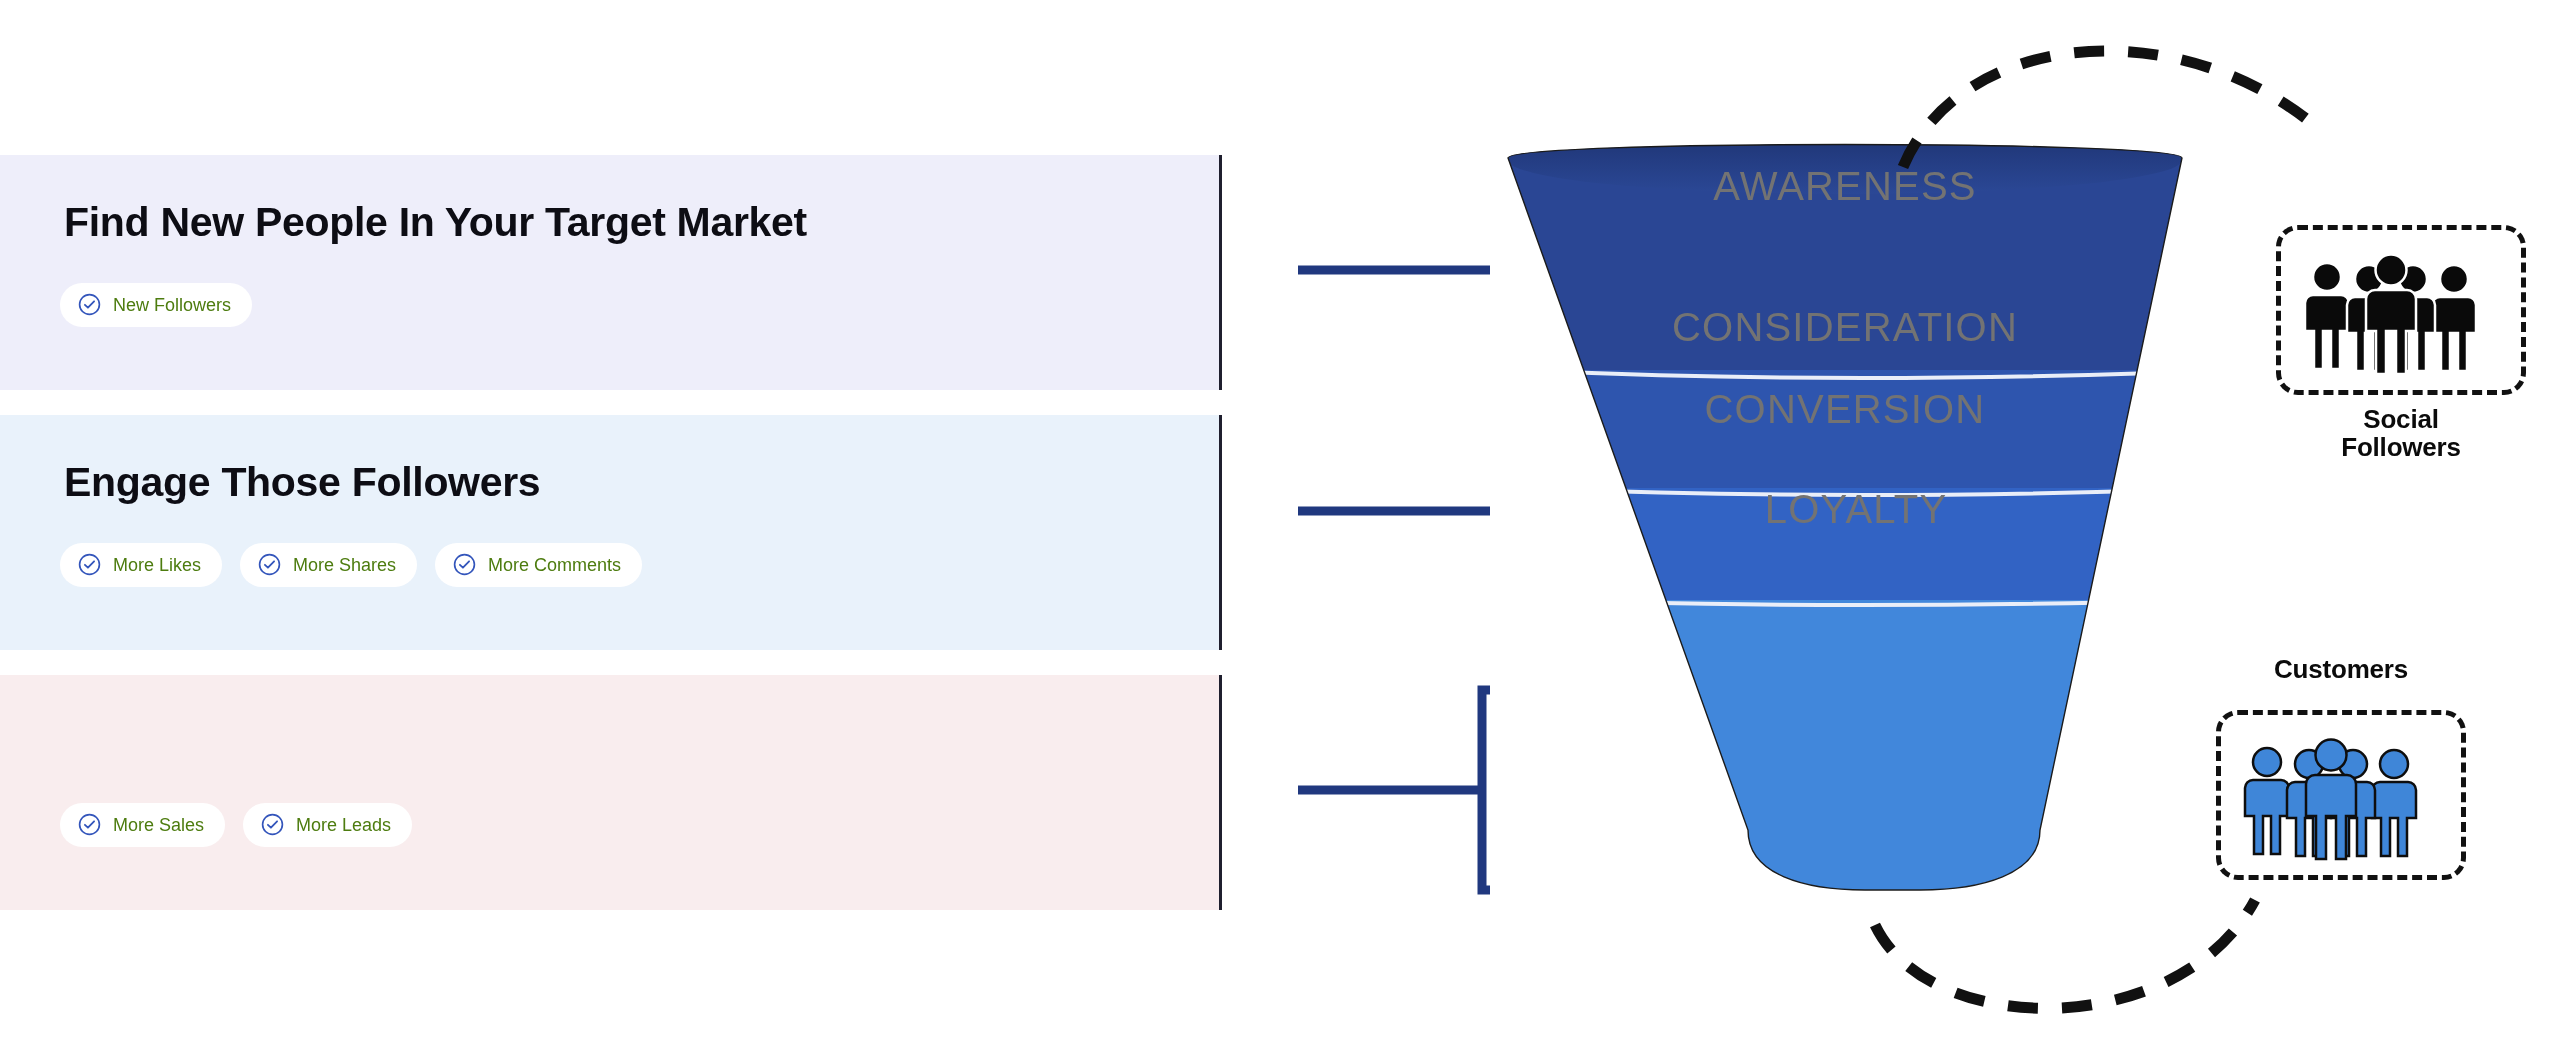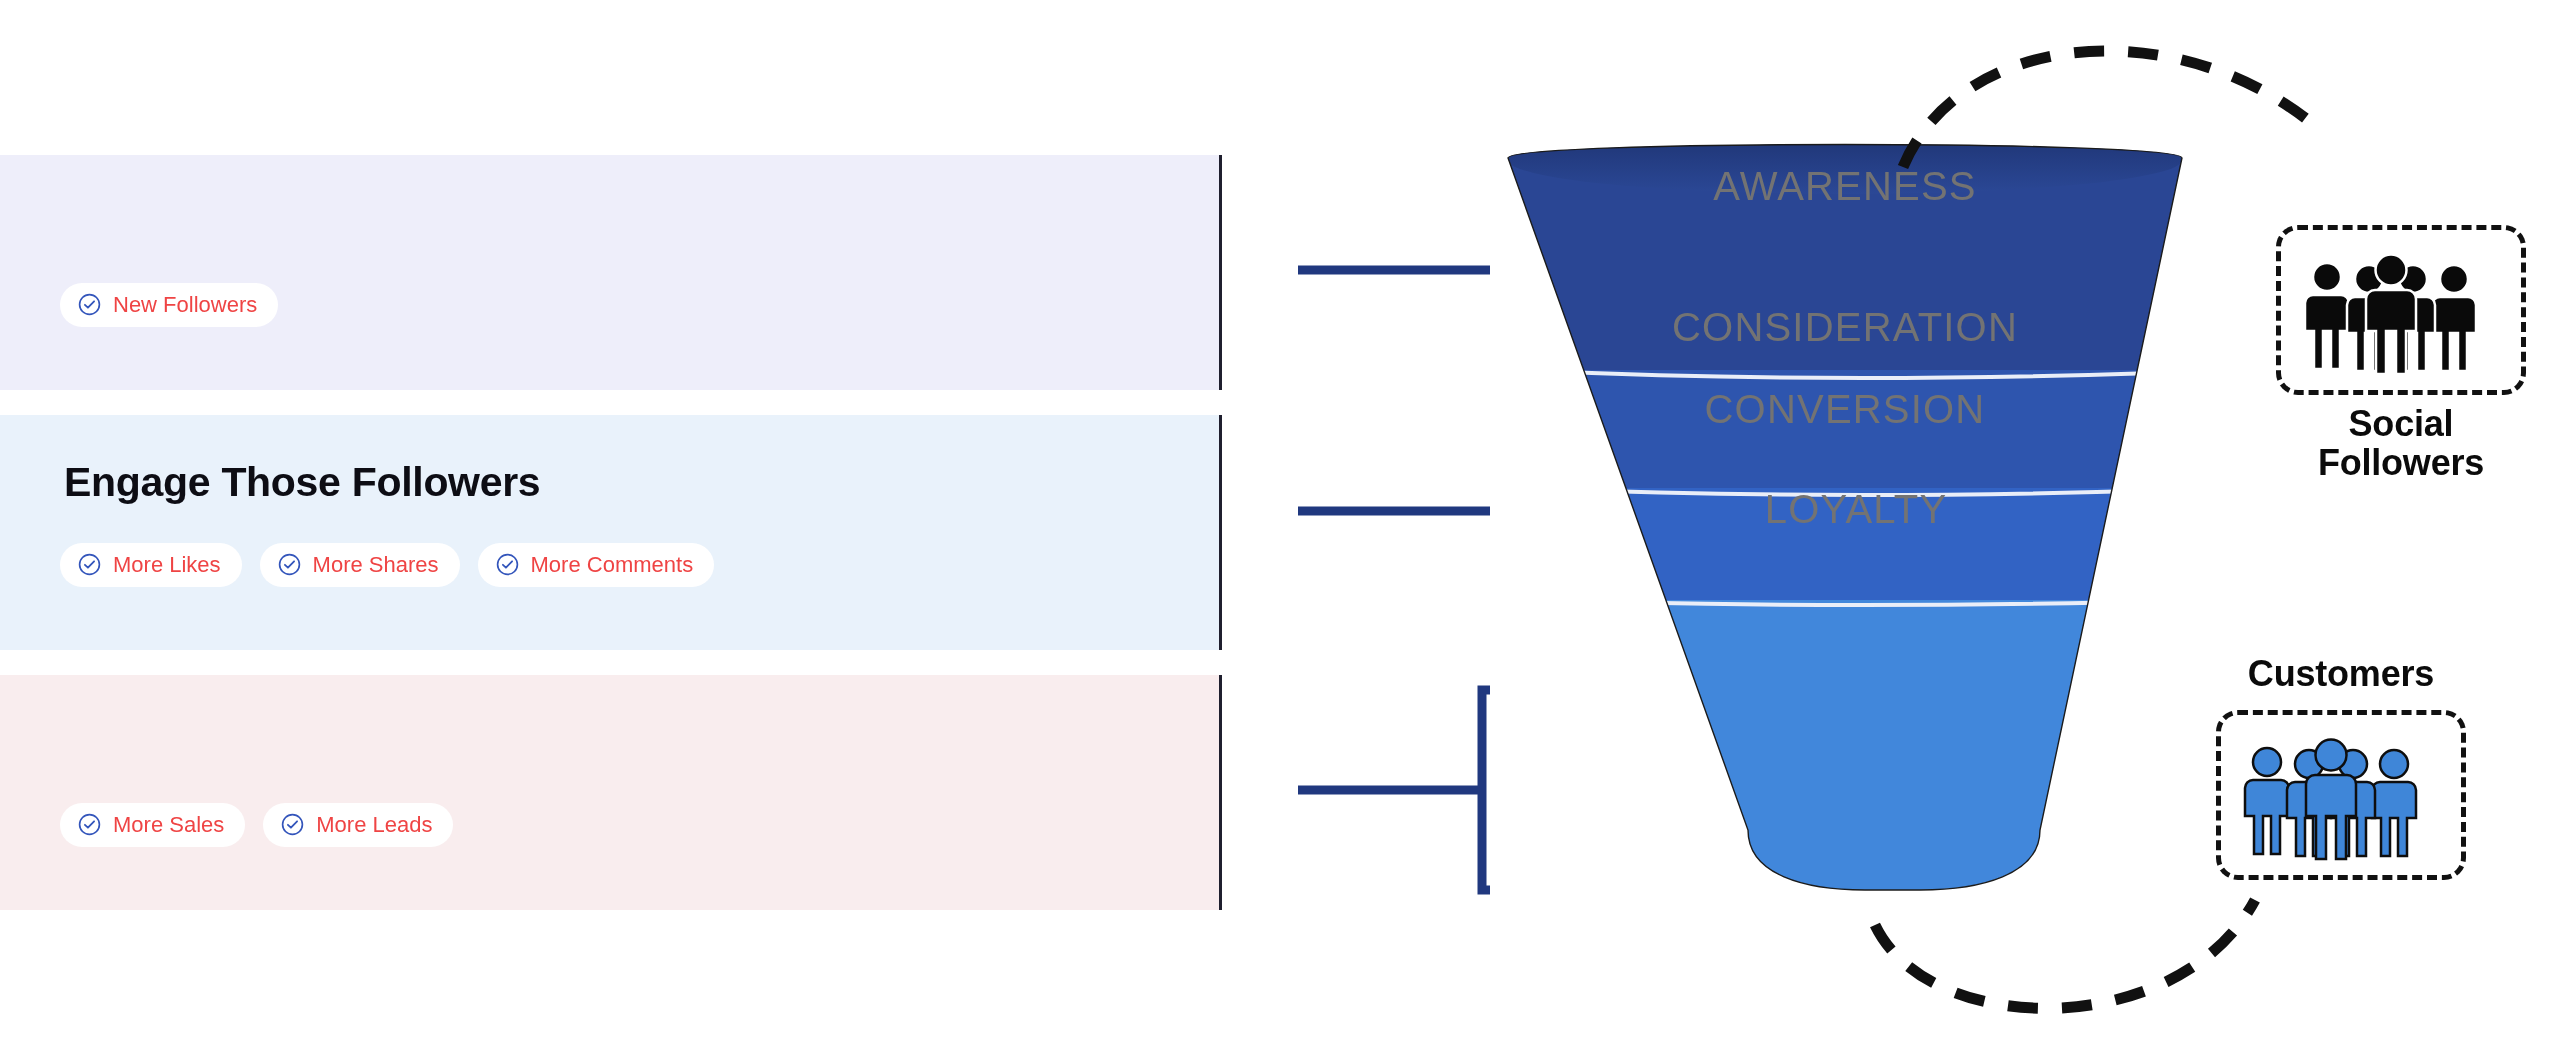--- a/index.html
+++ b/index.html
@@ -47,22 +47,22 @@
   .chip {
     display: inline-flex;
     align-items: center;
     gap: 11px;
     background: #ffffff;
     border-radius: 999px;
     padding: 9px 21px 10px 17px;
     white-space: nowrap;
   }
   .chip .chip-label {
-    font-size: 22px;
-    color: #ef4444;
+    font-size: 18px;
+    color: #4d7c0f;
     font-weight: 400;
     line-height: 1;
   }
   .check-icon { width: 25px; height: 25px; display: block; flex: 0 0 auto; }
 
   
   .connectors { position: absolute; left: 0; top: 0; width: 2560px; height: 1044px; }
 
   
   .funnel-wrap { position: absolute; left: 1480px; top: 130px; width: 800px; height: 830px; }
@@ -87,35 +87,36 @@
   .dashbox {
     position: absolute;
     border: 5px dashed #111111;
     border-radius: 22px;
     background: #ffffff;
     box-sizing: border-box;
   }
   .box-caption {
     position: absolute;
     text-align: center;
-    font-size: 36px;
+    font-size: 26px;
     font-weight: 700;
     color: #0b0b0b;
     line-height: 1.08;
     letter-spacing: -0.2px;
     width: 100%;
   }
   .crowd { position: absolute; }
 </style>
 </head>
 <body>
 
 <div class="stage">
 
   <div class="panel p1">
+    <div class="panel-title">Find New People In Your Target Market</div>
     <div class="chips">
       <div class="chip">
         <svg class="check-icon" viewBox="0 0 24 24">
           <circle cx="12" cy="12" r="9.5" fill="none" stroke="#3355bb" stroke-width="1.6"></circle>
           <path d="M7.6 12.3 L10.5 15.1 L16.4 8.9" fill="none" stroke="#3355bb" stroke-width="1.7" stroke-linecap="round" stroke-linejoin="round"></path>
         </svg>
         <span class="chip-label">New Followers</span>
       </div>
     </div>
   </div>

